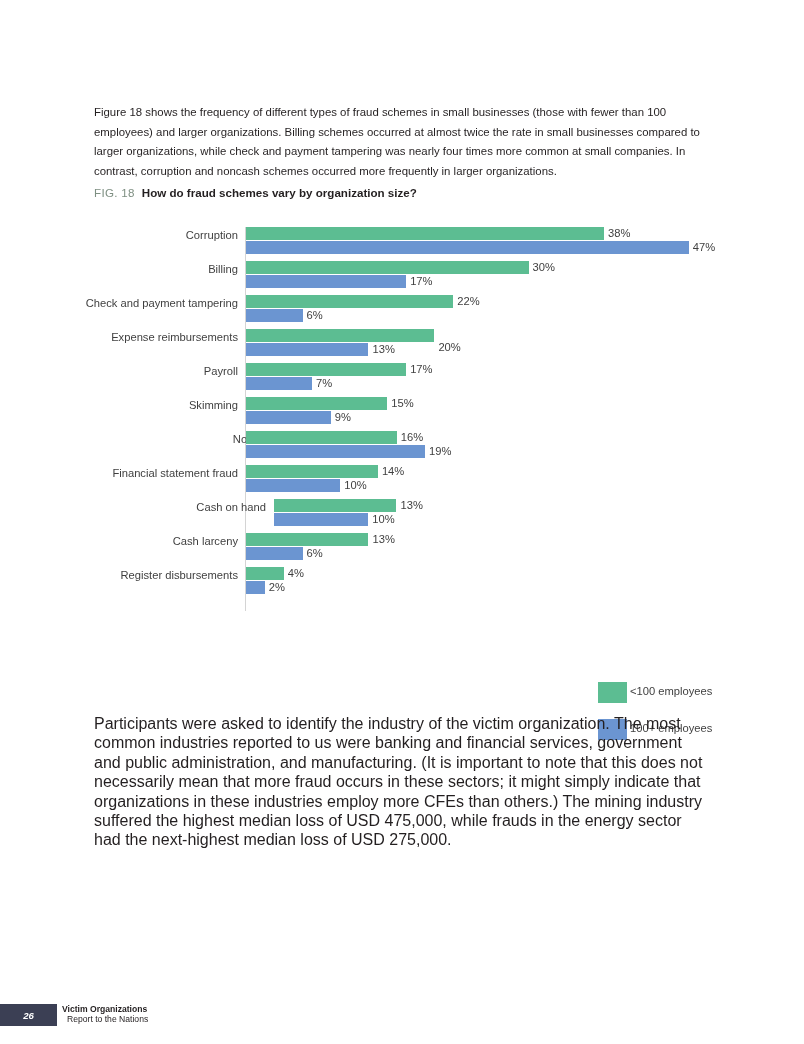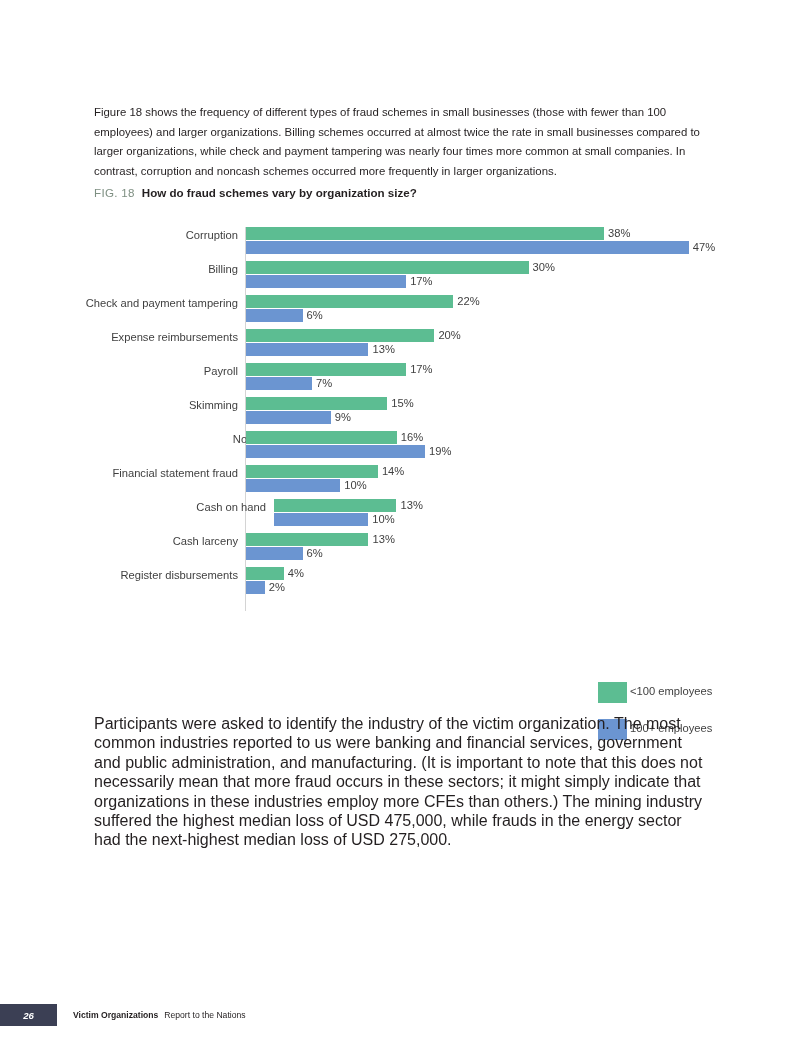--- a/index.html
+++ b/index.html
@@ -177,21 +177,22 @@
     align-items: center;
     justify-content: center;
   }
   .footer-sec {
     position: absolute;
     left: 57px;
     top: 0;
     height: 22px;
     display: flex;
     align-items: center;
-    padding-left: 16px;
+    padding-left: 4px;
+    flex-direction: column;
   }
   .footer-sec-name {
     font-size: 8.6px;
     font-weight: bold;
     color: #231f20;
     margin-left: 0px;
   }
   .footer-doc {
     font-size: 8.6px;
     color: #231f20;
@@ -229,21 +230,21 @@
         <div class="row" style="top: 73px;">
           <div class="cat-label">Check and payment tampering</div>
           <div class="bar small" style="width: 207.24px; background: rgb(92, 189, 146);"></div>
           <div class="bar-value small" style="left: 457.24px;">22%</div>
           <div class="bar large" style="width: 56.52px; background: rgb(107, 149, 209);"></div>
           <div class="bar-value large" style="left: 306.52px;">6%</div>
         </div>
         <div class="row" style="top: 107px;">
           <div class="cat-label">Expense reimbursements</div>
           <div class="bar small" style="width: 188.4px; background: rgb(92, 189, 146);"></div>
-          <div class="bar-value small" style="left: 438.4px;">20%</div>
+          <div class="bar-value small" style="left: 438.4px; margin-top: 12px;">20%</div>
           <div class="bar large" style="width: 122.46px; background: rgb(107, 149, 209);"></div>
           <div class="bar-value large" style="left: 372.46px;">13%</div>
         </div>
         <div class="row" style="top: 141px;">
           <div class="cat-label">Payroll</div>
           <div class="bar small" style="width: 160.14px; background: rgb(92, 189, 146);"></div>
           <div class="bar-value small" style="left: 410.14px;">17%</div>
           <div class="bar large" style="width: 65.94px; background: rgb(107, 149, 209);"></div>
           <div class="bar-value large" style="left: 315.94px;">7%</div>
         </div>

